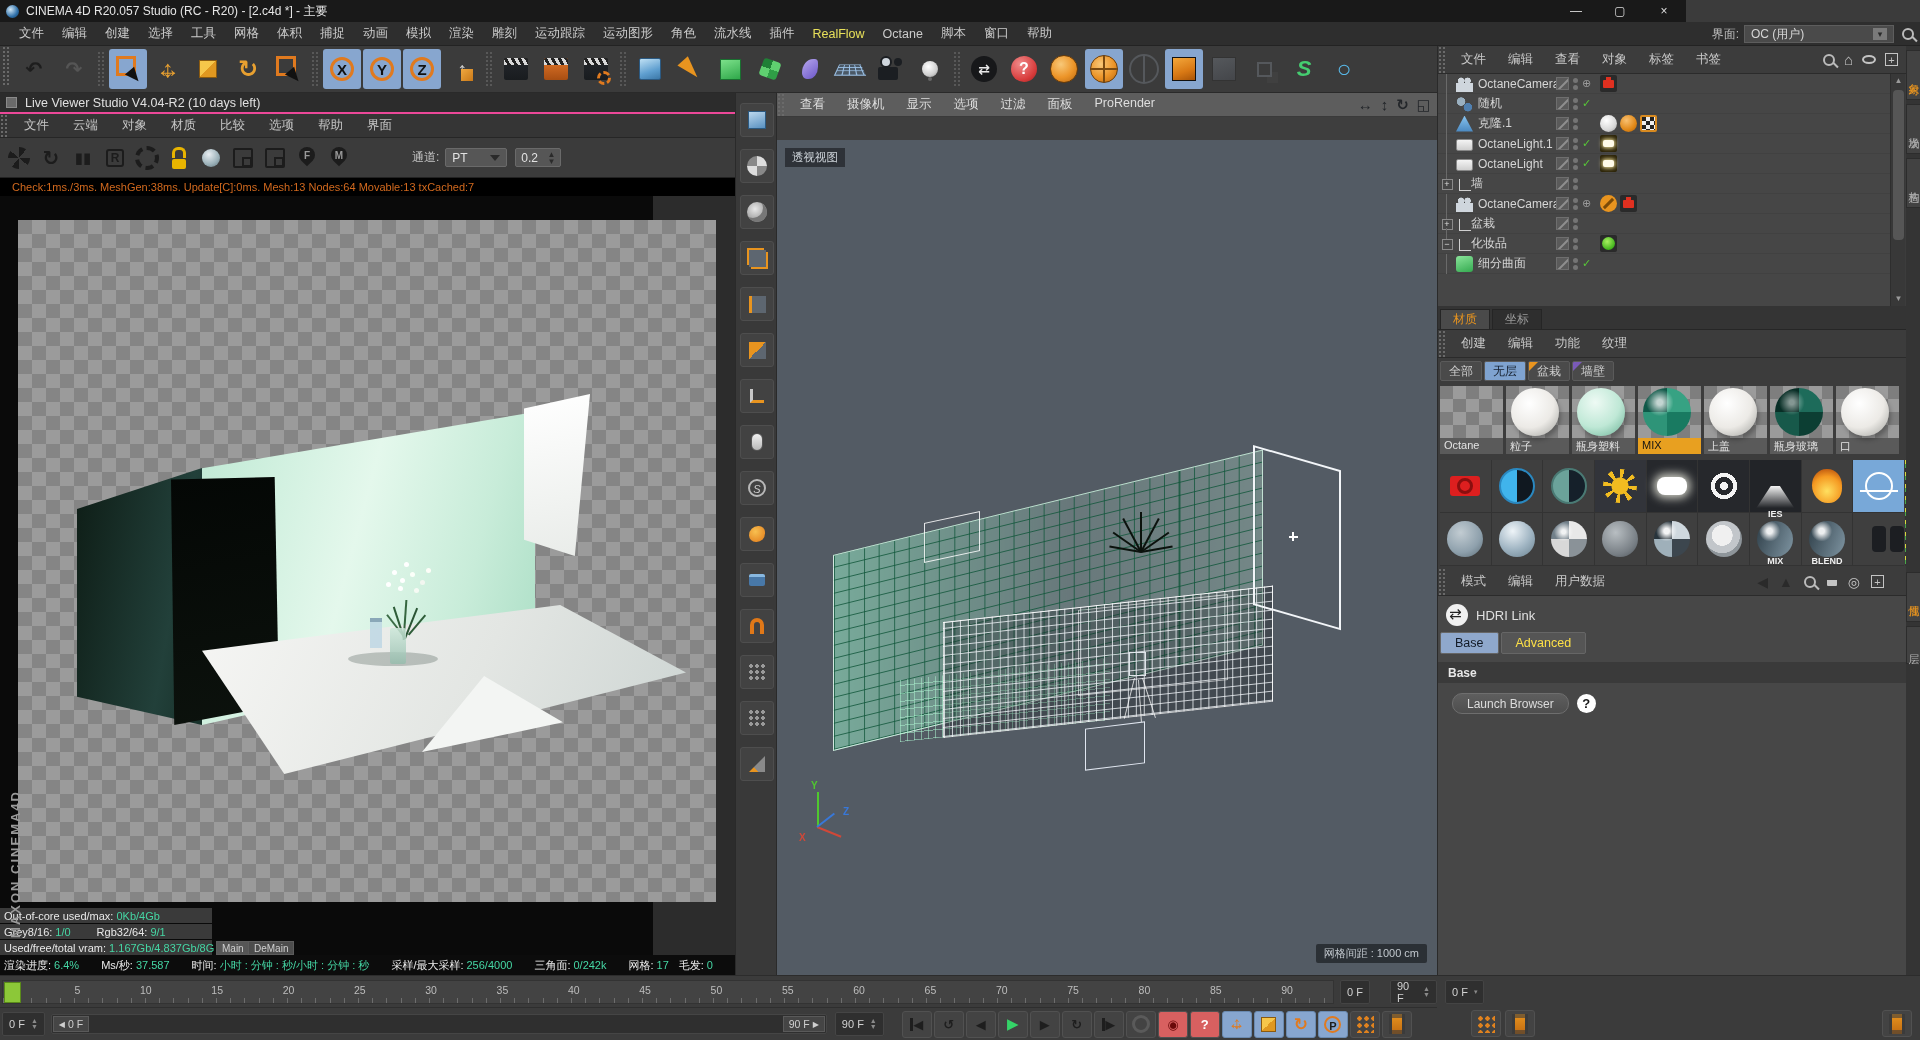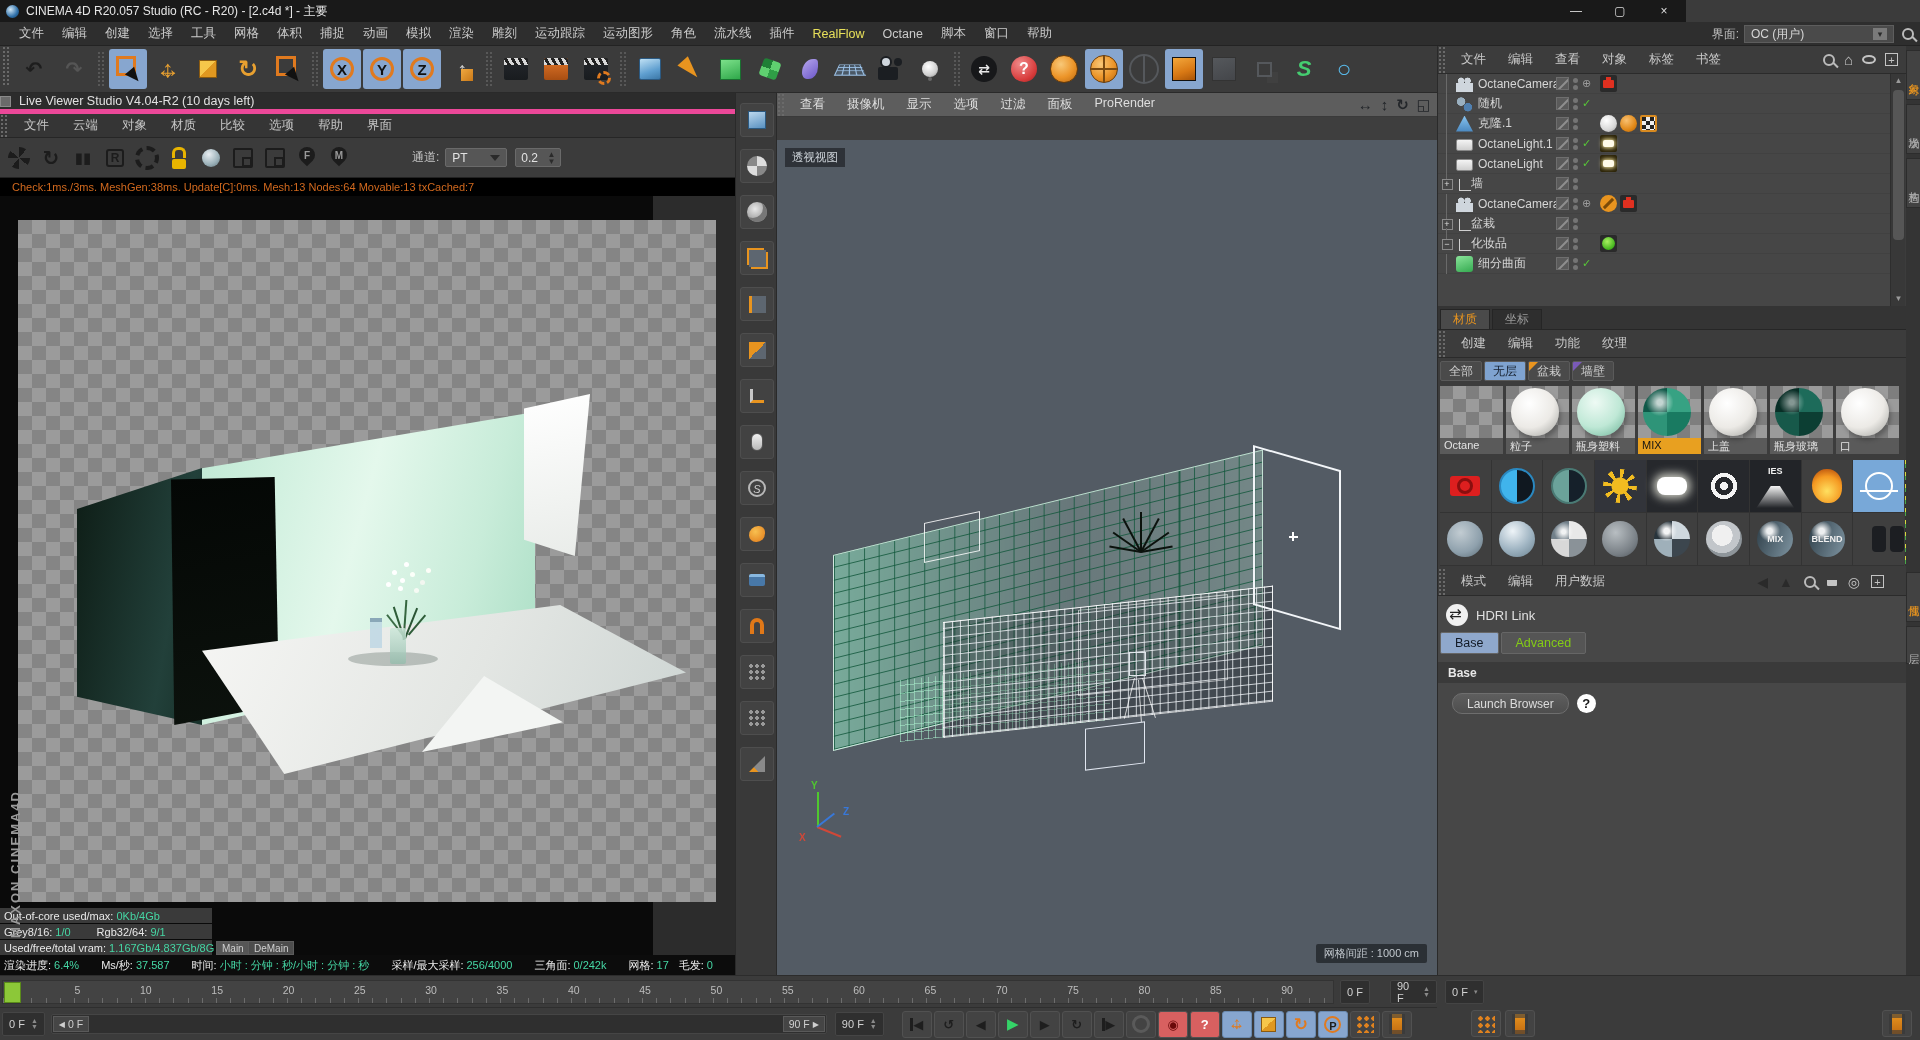--- a/index.html
+++ b/index.html
@@ -60,21 +60,21 @@
   .tbtn.mat-ball::before,.tbtn.octane-ball::before{content:"";width:26px;height:26px;border-radius:50%;background:radial-gradient(circle at 38% 32%,#f8c878,#ec9428 55%,#b86812);border:1px solid #6a3c08;}
   .tbtn.octane-ball::after{content:"";position:absolute;width:26px;height:26px;border-radius:50%;background:linear-gradient(90deg,transparent 48%,#7a4a10 48% 52%,transparent 52%),linear-gradient(0deg,transparent 48%,#7a4a10 48% 52%,transparent 52%);}
   .tbtn.wire-ball::before{content:"";width:26px;height:26px;border-radius:50%;border:2px solid #55585c;background:linear-gradient(90deg,transparent 47%,#55585c 47% 53%,transparent 53%);}
   .tbtn.octane-cube::before{content:"";width:22px;height:22px;background:linear-gradient(160deg,#f4a83c,#d87814 60%,#a85408);border:1px solid #111;}
   .tbtn.ghost-cube::before{content:"";width:22px;height:22px;background:linear-gradient(160deg,#55585c,#44464a);border:1px solid #333;}
   .tbtn.ghost-panel::before{content:"";width:11px;height:11px;border:2px solid #55585c;box-shadow:8px 8px 0 -2px #404040;}
   .tbtn.sim .g{color:#45cc70;font-size:22px;font-style:italic;}
   .tbtn.ring .g{color:#58b8e8;font-size:24px;font-weight:bold;}
   
   #lv{position:absolute;left:0;top:93px;width:735px;height:882px;background:#2c2c2c;}
-  #lv-title{height:21px;background:#2c2c2c;display:flex;align-items:center;border-bottom:5px solid #ec4899;}
+  #lv-title{height:21px;background:#2c2c2c;display:flex;align-items:center;padding-left:6px;border-bottom:2px solid #ec4899;}
   #lv-title .sq{width:11px;height:11px;background:#6a6a6a;border:1px solid #8a8a8a;margin-right:8px;}
   #lv-title .t{font-size:12.5px;color:#e0e0e0;}
   #lv-menu{height:24px;background:#353535;display:flex;align-items:center;border-bottom:1px solid #262626;}
   #lv-menu .mi{font-size:12.5px;color:#c6c6c6;padding:0 12px;}
   #lv-tools{height:40px;background:#3b3b3b;display:flex;align-items:center;border-bottom:1px solid #222;padding-left:6px;}
   .lvb{width:26px;height:26px;margin-right:6px;display:flex;align-items:center;justify-content:center;position:relative;flex:none;}
   .lvb .g{font-size:15px;font-weight:bold;color:#1c1c1c;}
   .lvb.octane-fan::before{content:"";width:22px;height:22px;border-radius:50%;background:conic-gradient(#1c1c1c 0 40deg,#3b3b3b 40deg 90deg,#1c1c1c 90deg 130deg,#3b3b3b 130deg 180deg,#1c1c1c 180deg 220deg,#3b3b3b 220deg 270deg,#1c1c1c 270deg 310deg,#3b3b3b 310deg);}
   .lvb.reload .g{font-size:20px;}
   .lvb.restart .g{border:2px solid #1c1c1c;border-radius:3px;padding:0 3px;font-size:12px;}
@@ -229,21 +229,21 @@
   .mat .ball.mint::after{background:radial-gradient(circle at 38% 30%,#eefaf4,#bfe8d6 55%,#7fc0a6 88%);box-shadow:2px 4px 4px rgba(0,0,0,.25);}
   .mat .ball.mix::after{background:radial-gradient(circle at 35% 30%,rgba(255,255,255,.75) 6%,transparent 30%),conic-gradient(#37a283 0 25%,#197a61 0 50%,#2e9478 0 75%,#0f5848 0);}
   .mat .ball.darkmix::after{background:radial-gradient(circle at 35% 30%,rgba(255,255,255,.5) 5%,transparent 28%),conic-gradient(#1d6b5a 0 25%,#0c3e33 0 50%,#17594a 0 75%,#082e26 0);}
   .mat .ball.checker::after{display:none;}
   .mat .lbl{height:16px;background:#5a5a5a;font-size:11px;color:#e2e2e2;padding:1px 4px;white-space:nowrap;overflow:hidden;}
   .mat.selected .lbl{background:#e8a020;color:#141414;}
   
   #shelf{position:absolute;left:2px;top:414px;width:464px;height:106px;display:grid;grid-template-columns:repeat(9,1fr);grid-auto-rows:52px;gap:1px;background:#333;}
   .shbtn{background:#3f3f3f;display:flex;align-items:center;justify-content:center;position:relative;}
   .shbtn.sel{background:#78a8d8;}
-  .shbtn .lbl{position:absolute;font-size:9px;font-weight:bold;color:#f0f0f0;z-index:3;}
+  .shbtn .lbl{position:absolute;font-size:9px;font-weight:bold;color:#f0f0f0;z-index:3;margin-top:43px;}
   .shbtn.oct-camera::before{content:"";width:30px;height:20px;background:#dd1f1f;border-radius:3px;}
   .shbtn.oct-camera::after{content:"";position:absolute;width:10px;height:10px;border:3px solid #8a0f0f;border-radius:50%;}
   .shbtn.oct-daylight::before{content:"";width:32px;height:32px;border-radius:50%;background:linear-gradient(90deg,#40b4ec 50%,#101820 50%);border:2px solid #2a88c0;}
   .shbtn.oct-sky::before{content:"";width:32px;height:32px;border-radius:50%;background:linear-gradient(90deg,#6ba29a 50%,#15202a 50%);border:2px solid #4a7a74;}
   .shbtn.oct-sun{background:#32343a;}
   .shbtn.oct-sun::before{content:"";width:34px;height:34px;border-radius:50%;background:radial-gradient(circle,#f2bc20 8px,transparent 9px),repeating-conic-gradient(#f2bc20 0 16deg,transparent 16deg 45deg);}
   .shbtn.oct-area{background:#26282c;}
   .shbtn.oct-area::before{content:"";width:30px;height:18px;border-radius:8px;background:#fff;box-shadow:0 0 10px 3px rgba(255,255,240,.8);}
   .shbtn.oct-target{background:#26282c;}
   .shbtn.oct-target::before{content:"";width:34px;height:34px;border-radius:50%;background:repeating-radial-gradient(circle,#f4f4f4 0 4px,#26282c 4px 9px);}
@@ -264,21 +264,21 @@
   .shbtn.m-portal::before{content:"";width:14px;height:26px;background:#1c1e22;border-radius:4px;box-shadow:18px 0 0 #1c1e22;}
   #shelf-scroll{position:absolute;left:467px;top:414px;width:8px;height:106px;background:repeating-linear-gradient(#d8d840 0 4px,#4aa84a 4px 8px,#333 8px 12px);}
   
   #attr-menu-row{position:absolute;left:0;top:522px;width:468px;}
   #attr{position:absolute;left:0;top:550px;width:468px;height:379px;background:#474747;}
   #hdr-row{display:flex;align-items:center;padding:8px 8px 6px;}
   #hdr-row .cic{width:22px;height:22px;border-radius:50%;background:#f0f0f0;position:relative;margin-right:8px;}
   #hdr-row .cic::after{content:"⇄";position:absolute;left:3px;top:1px;font-size:15px;color:#222;}
   #hdr-row .t{font-size:13px;color:#e0e0e0;}
   #attr-tabs{display:flex;padding-left:2px;gap:2px;}
-  .atab{height:22px;padding:0 14px;font-size:12.5px;display:flex;align-items:center;background:#555;border:1px solid #666;border-radius:2px;color:#84cc16;}
+  .atab{height:22px;padding:0 14px;font-size:12.5px;display:flex;align-items:center;background:#555;border:1px solid #666;border-radius:2px;color:#fde047;}
   .atab.active{background:#8fa8cc;color:#121a26;}
   #base-bar{margin-top:8px;height:21px;background:#3a3a3a;display:flex;align-items:center;padding-left:10px;font-size:12px;font-weight:bold;color:#e8e8e8;}
   #launch-row{display:flex;align-items:center;padding:10px 0 0 14px;}
   #launch-btn{height:21px;padding:0 14px;border-radius:10px;background:linear-gradient(#5e5e5e,#4e4e4e);border:1px solid #6e6e6e;font-size:12px;color:#dcdcdc;display:flex;align-items:center;}
   #help-q{width:19px;height:19px;border-radius:50%;background:#fff;color:#1a1a1a;font-weight:bold;font-size:13px;display:flex;align-items:center;justify-content:center;margin-left:8px;}
   
   #ruler-row{position:absolute;left:0;top:975px;width:1437px;height:32px;background:#3b3b3b;border-top:1px solid #2c2c2c;display:flex;align-items:center;}
   #ruler{position:absolute;left:2px;top:4px;width:1332px;height:24px;background:#434343;border:1px solid #333;
     background-image:repeating-linear-gradient(90deg,rgba(150,150,150,.5) 0 1px,transparent 1px 14.2px);background-position:0 bottom;background-size:100% 5px;background-repeat:no-repeat;}
   #ticks{position:absolute;left:6px;right:40px;top:3px;display:flex;justify-content:space-between;}

